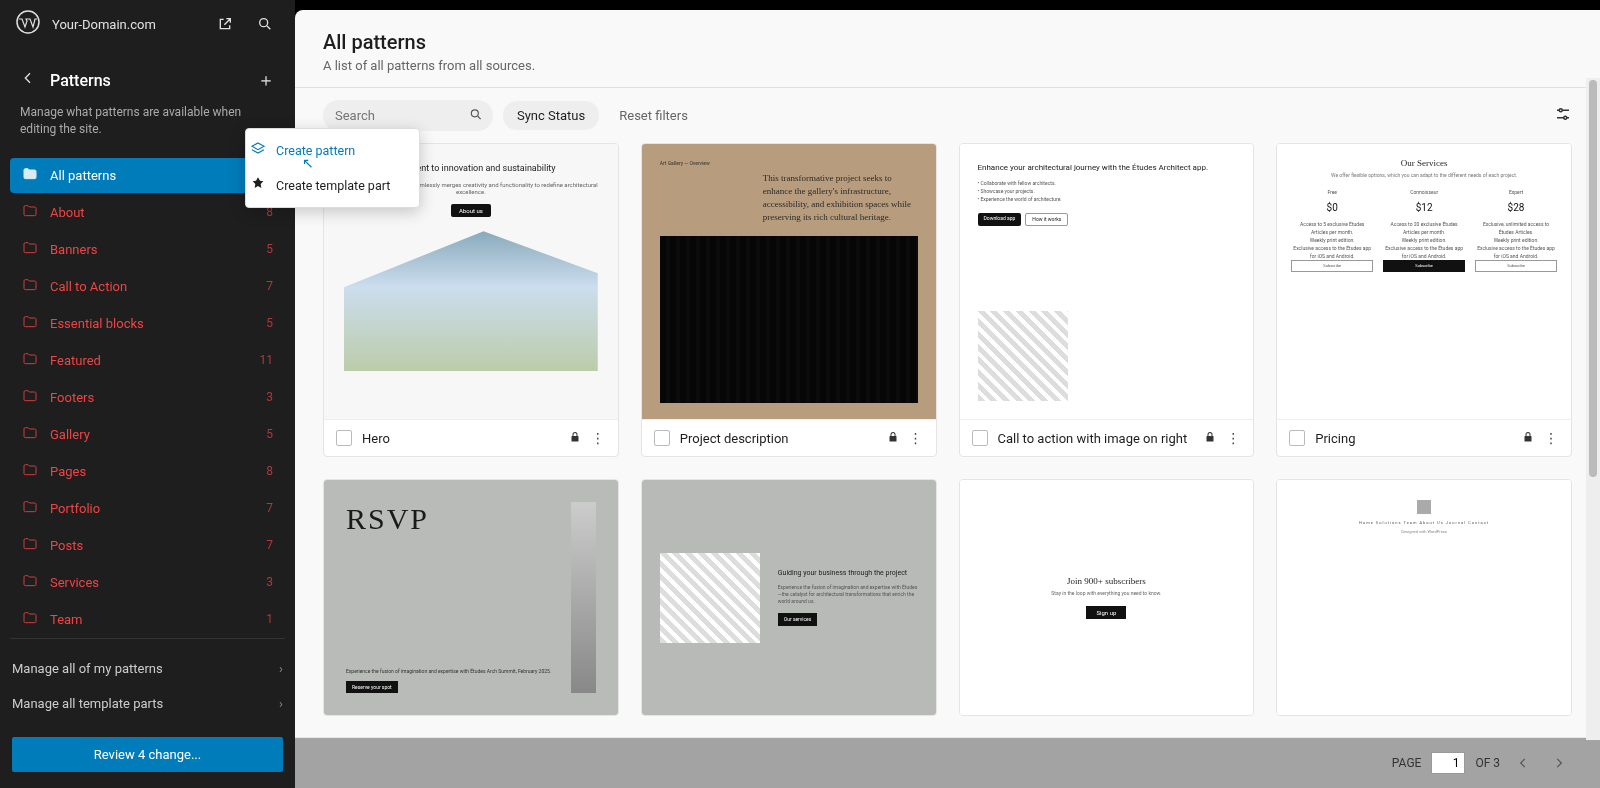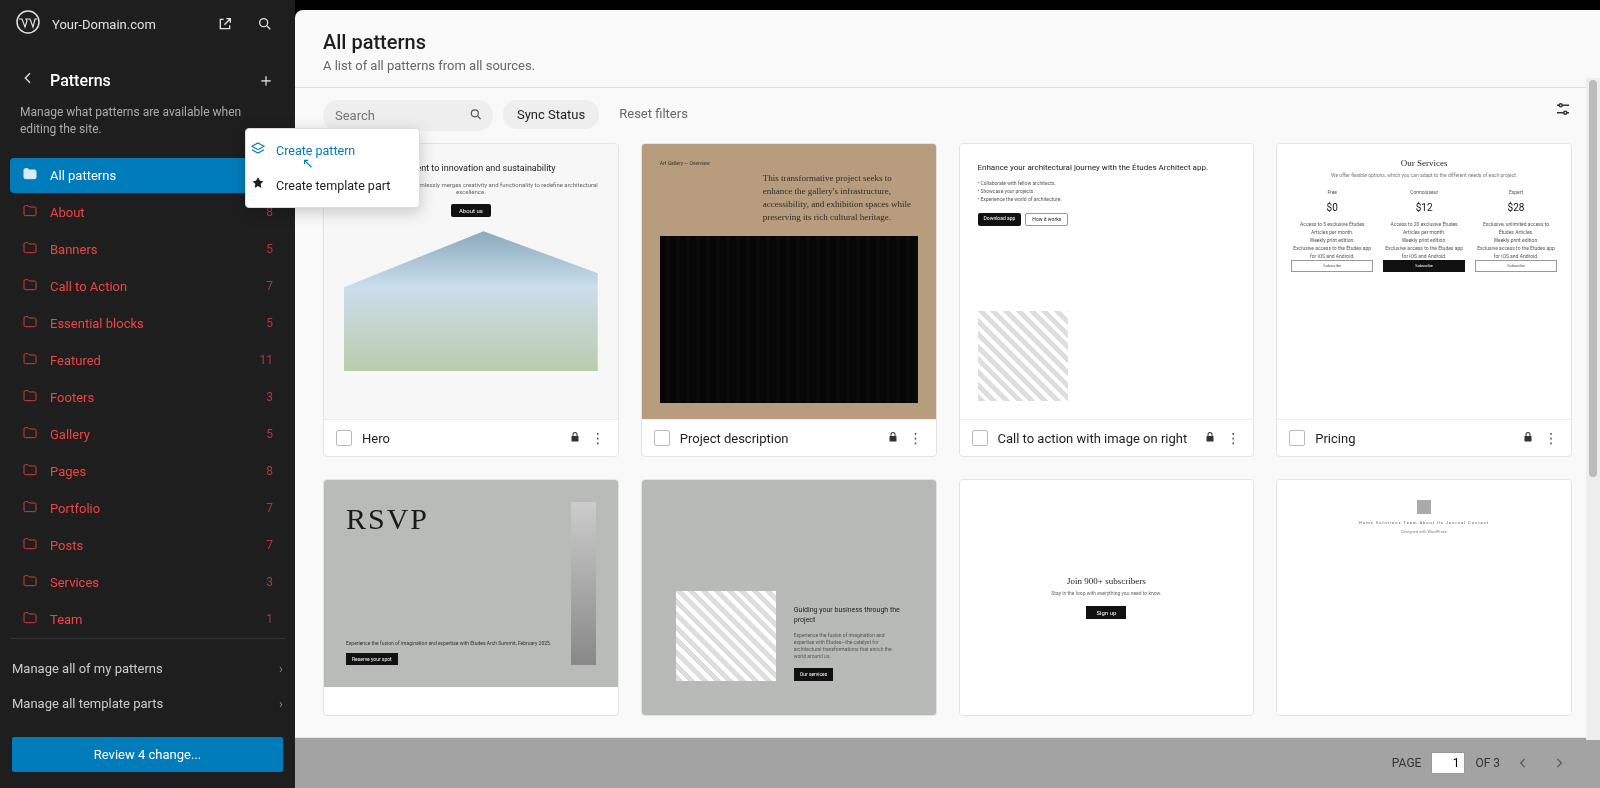--- a/index.html
+++ b/index.html
@@ -20,21 +20,21 @@
 .nav-item .folder { margin-right: 12px; opacity: 0.85; }
 .nav-item .count { margin-left: auto; font-size: 12px; opacity: 0.7; }
 .nav-sep { border-top: 1px solid #333; margin: 12px 10px; }
 .manage-item { display: flex; align-items: center; padding: 10px 12px; font-size: 13px; color: #ccc; cursor: pointer; }
 .manage-item .chev { margin-left: auto; opacity: 0.6; }
 .review-btn { margin: 16px 12px; padding: 10px; background: #007cba; color: #fff; text-align: center; font-size: 13px; border-radius: 2px; cursor: pointer; }
 .main { flex: 1; background: #f9f9f9; border-radius: 8px 0 0 0; margin-top: 10px; position: relative; display: flex; flex-direction: column; color: #1e1e1e; }
 .main-header { padding: 20px 28px 14px 28px; border-bottom: 1px solid #e0e0e0; }
 .main-title { font-size: 20px; font-weight: 500; margin-bottom: 4px; }
 .main-sub { font-size: 13px; color: #666; }
-.toolbar { display: flex; align-items: flex-start; padding: 12px 28px; gap: 10px; }
+.toolbar { display: flex; align-items: center; padding: 12px 28px; gap: 10px; }
 .search-box { position: relative; width: 170px; }
 .search-box input { width: 100%; padding: 8px 32px 8px 12px; border: none; background: #eee; border-radius: 16px; font-size: 13px; outline: none; }
 .search-box .sicon { position: absolute; right: 10px; top: 50%; transform: translateY(-50%); color: #555; }
 .pill-btn { padding: 7px 14px; background: #eee; border-radius: 14px; font-size: 13px; cursor: pointer; }
 .text-btn { font-size: 13px; color: #666; cursor: pointer; padding: 6px 10px; }
 .toolbar-spacer { flex: 1; }
 .filter-icon { color: #333; cursor: pointer; }
 .grid-wrap { flex: 1; overflow-y: auto; padding: 0 28px 12px 28px; }
 .grid { display: grid; grid-template-columns: repeat(4, 1fr); gap: 22px; }
 .card { background: #fff; border: 1px solid #e4e4e4; border-radius: 4px; overflow: hidden; display: flex; flex-direction: column; }
@@ -75,21 +75,21 @@
 .pv-pricing .col{flex:1;font-size:5px;text-align:center;color:#555;line-height:1.6;}
 .pv-pricing .price{font-size:10px;color:#111;margin:4px 0;}
 .pv-pricing .pbtn{margin-top:auto;border:1px solid #999;font-size:4px;padding:2px 0;}
 .pv-pricing .pbtn.dark{background:#111;color:#fff;border-color:#111;}
 .pv-rsvp{background:#b8bbb7;height:100%;padding:22px;display:flex;gap:20px;}
 .pv-rsvp .l{display:flex;flex-direction:column;justify-content:space-between;}
 .pv-rsvp .big{font-family:Georgia,serif;font-size:30px;writing-mode:initial;letter-spacing:2px;color:#1a1a1a;}
 .pv-rsvp .small{font-size:5px;color:#333;line-height:1.4;}
 .pv-rsvp .rbtn{background:#111;color:#fff;font-size:5px;padding:3px 6px;width:fit-content;margin-top:6px;}
 .pv-rsvp .img{flex:1;background:linear-gradient(180deg,#ccc,#888);}
-.pv-guide{background:#b8bab7;height:100%;padding:34px;display:flex;gap:18px;align-items:flex-end;}
+.pv-guide{background:#b8bab7;height:100%;padding:18px;display:flex;gap:18px;align-items:center;}
 .pv-guide .img{width:100px;height:90px;background:repeating-linear-gradient(45deg,#ddd 0 5px,#fff 5px 9px);}
 .pv-guide .txt{flex:1;font-size:7px;color:#222;font-family:Georgia,serif;line-height:1.4;}
 .pv-guide .gbtn{background:#111;color:#fff;font-size:5px;padding:3px 6px;width:fit-content;margin-top:8px;}
 .pv-sub{background:#fff;height:100%;display:flex;flex-direction:column;align-items:center;justify-content:center;}
 .pv-sub .h{font-size:9px;font-family:Georgia,serif;}
 .pv-sub .p{font-size:5px;color:#666;margin:4px 0 10px;}
 .pv-sub .sbtn{background:#111;color:#fff;font-size:6px;padding:3px 10px;}
 .pv-nav{background:#fff;height:100%;display:flex;flex-direction:column;align-items:center;justify-content:flex-start;padding-top:20px;}
 .pv-nav .logo{width:14px;height:14px;background:#aaa;margin-bottom:6px;}
 .pv-nav .links{font-size:4px;color:#555;letter-spacing:1px;}
@@ -364,21 +364,21 @@
           <div class="card-footer">
       <span class="checkbox"></span>
       <span class="card-title">Pricing</span>
       <span class="lock"><svg width="12" height="12" viewBox="0 0 24 24" fill="currentColor">
                 <path d="M7 10V7a5 5 0 0110 0v3h1a1 1 0 011 1v9a1 1 0 01-1 1H6a1 1 0 01-1-1v-9a1 1 0 011-1h1zm2 0h6V7a3 3 0 00-6 0v3z"></path>
               </svg></span>
       <span class="dots">⋮</span>
     </div>
         </div>
         <div class="card">
-          <div class="preview" style="height:207px">
+          <div class="preview" style="height:235px">
             <div class="pv-rsvp">
               <div class="l">
                 <div class="big">RSVP</div>
                 <div>
                   <div class="small">Experience the fusion of imagination and expertise with Études Arch Summit, February 2025.</div>
                   <div class="rbtn">Reserve your spot</div>
                 </div>
               </div>
               <div class="img"></div>
             </div>

